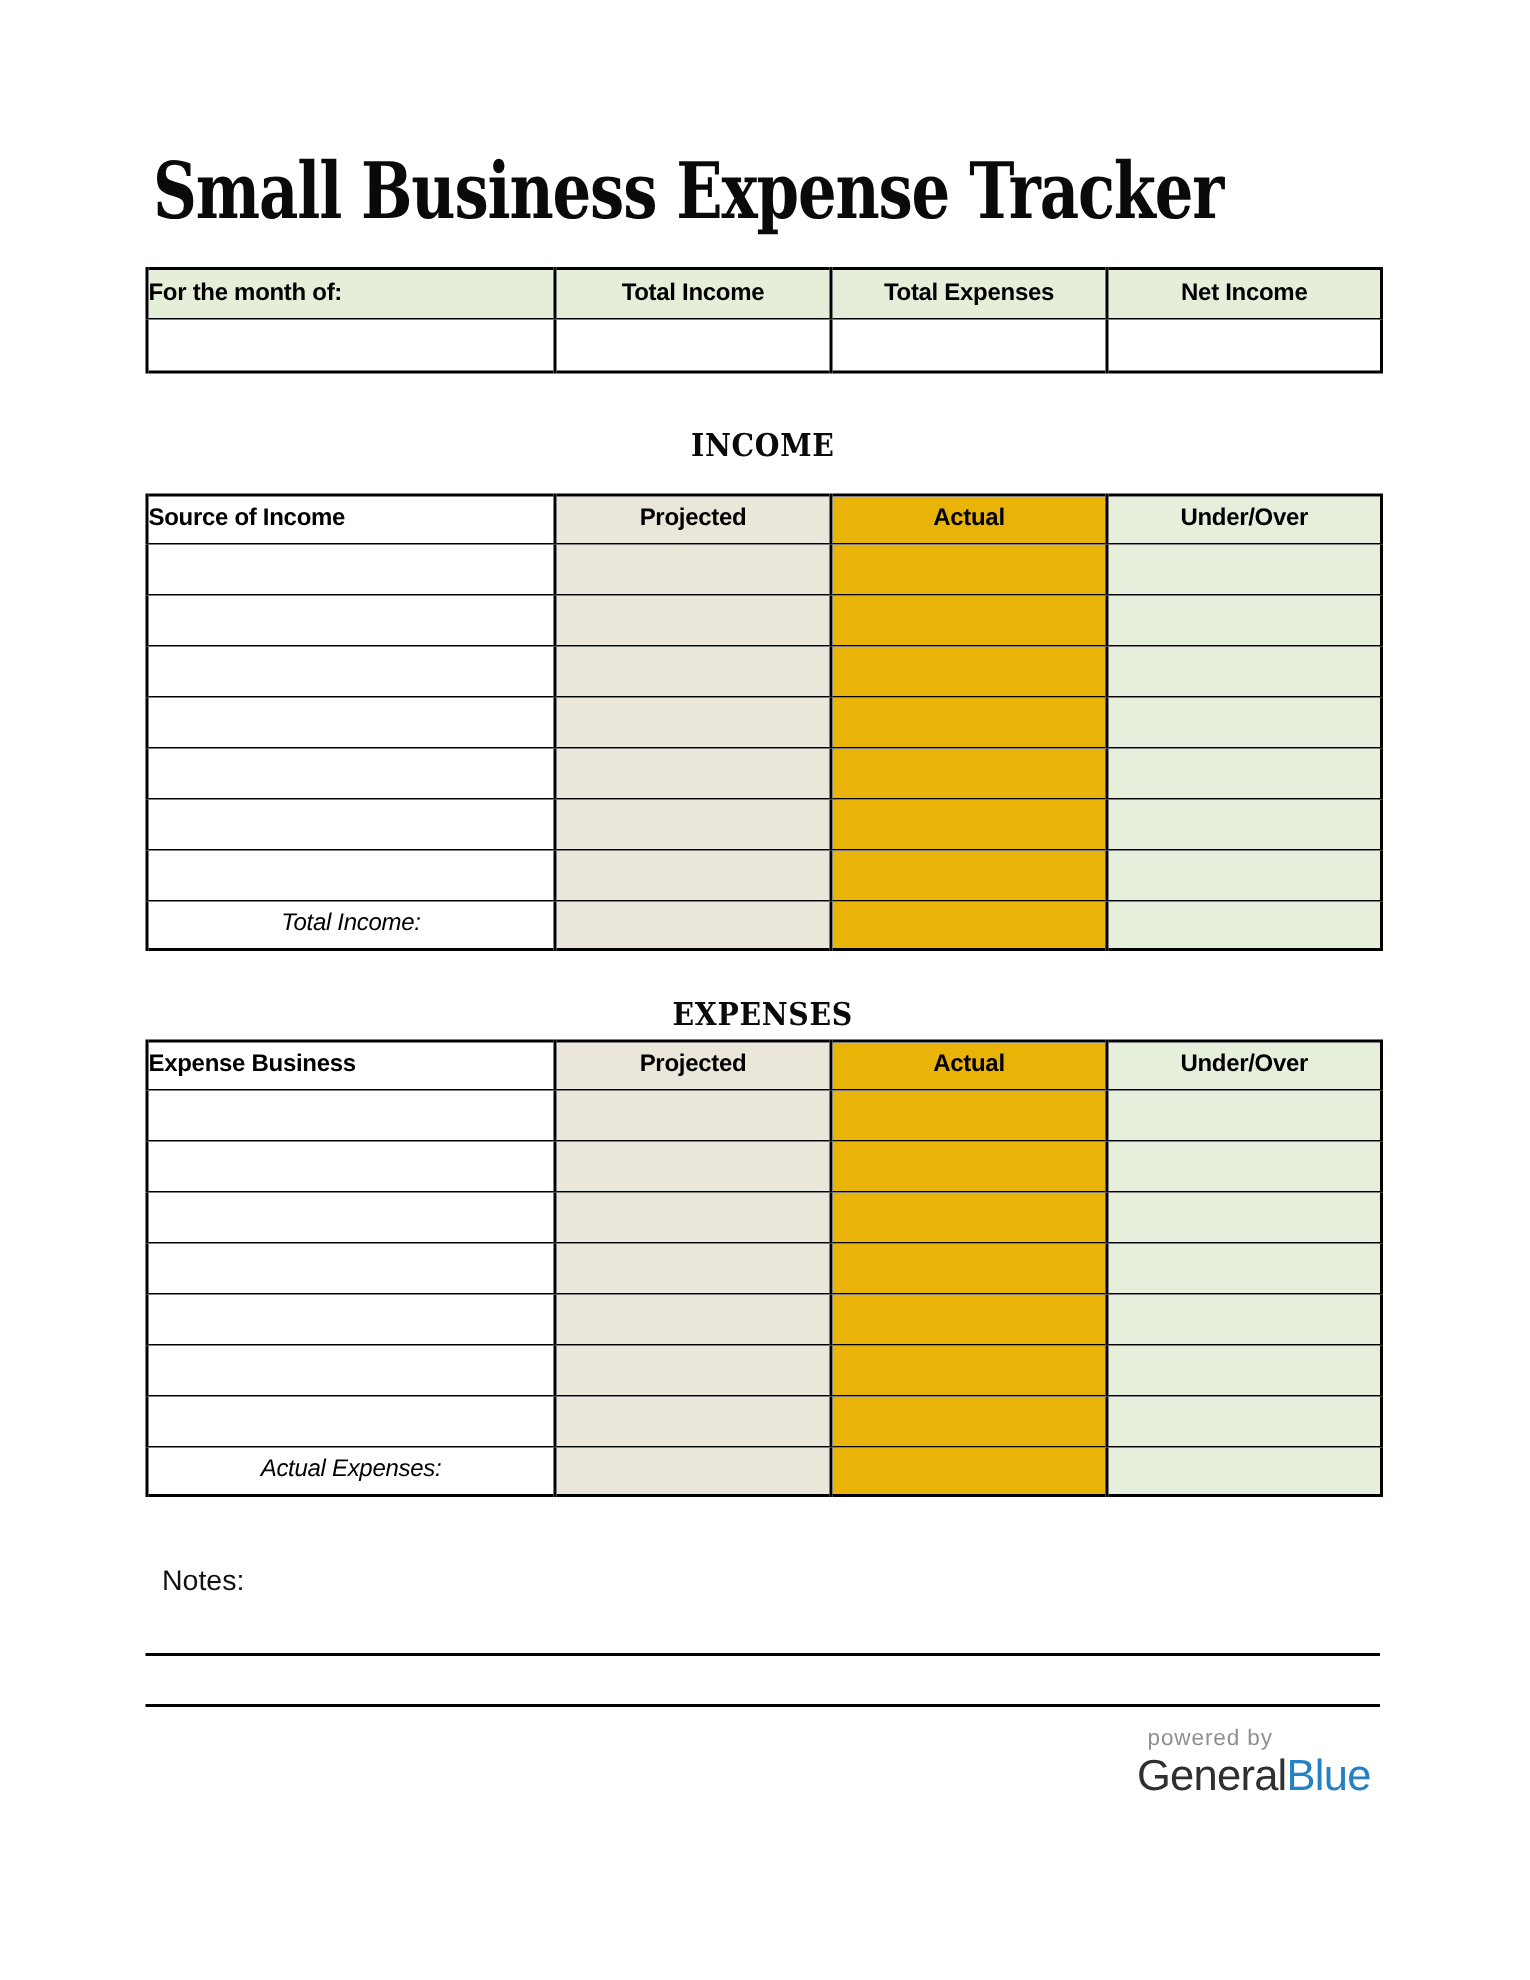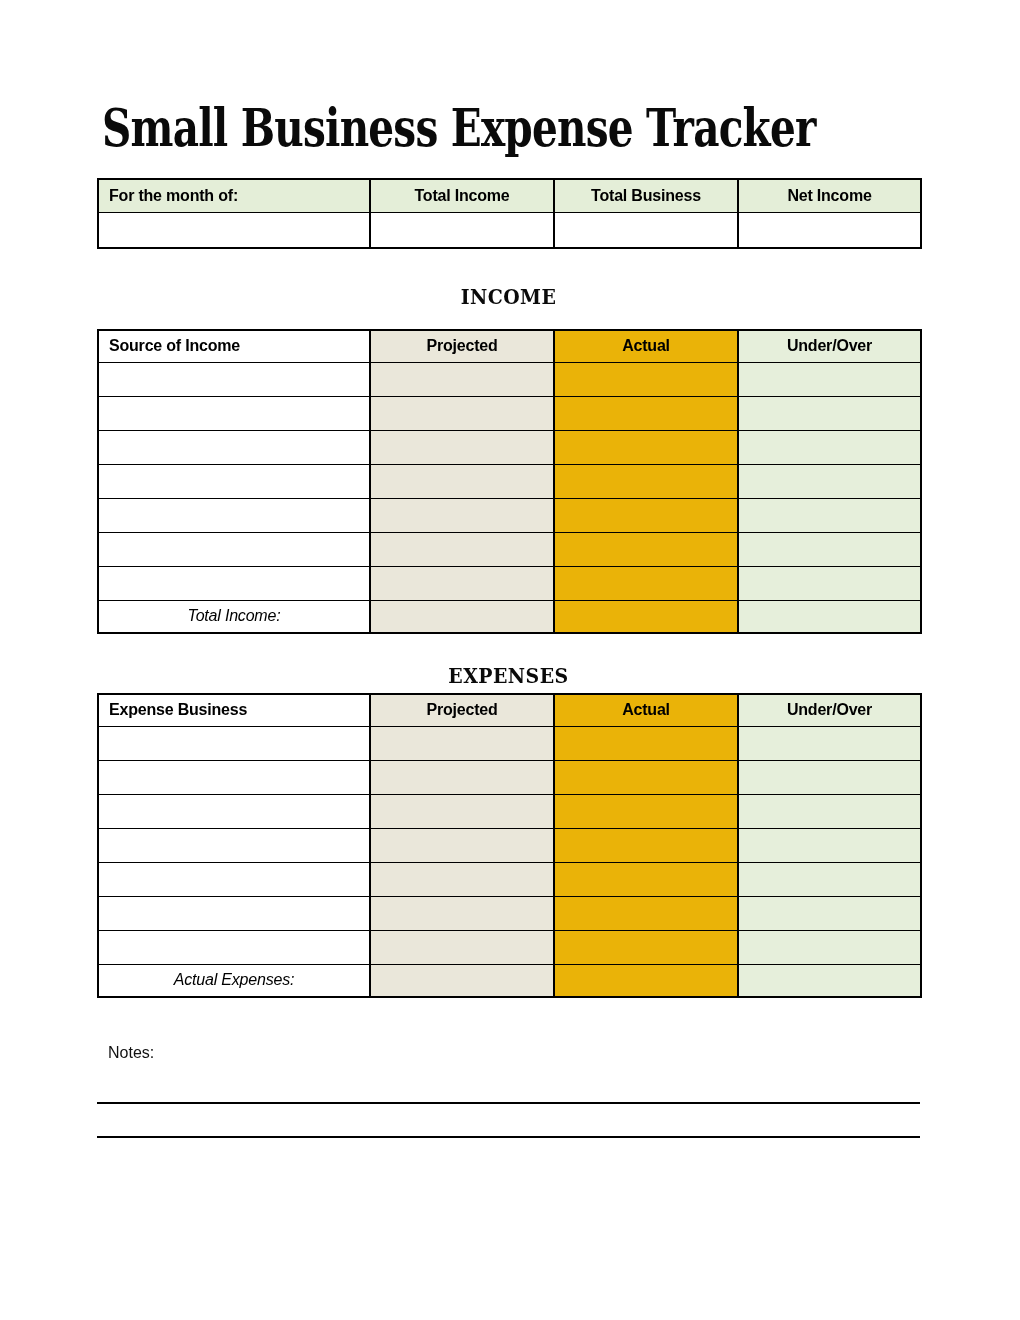--- a/index.html
+++ b/index.html
@@ -63,21 +63,21 @@
     border-right-width: 2px;
     padding: 0;
     overflow: hidden;
   }
   .sheet th {
     font-size: 16px;
     font-weight: 700;
     vertical-align: middle;
     letter-spacing: -0.2px;
   }
-  .sheet th.c-label { text-align: left; padding-left: 10px; }
+  .sheet th.c-label { text-align: left; }
 
   .summary { top: 178px; }
   .summary tr.head { height: 33px; }
   .summary tr.body { height: 36px; }
 
   .grid-income   { top: 329px; }
   .grid-expenses { top: 693px; }
   .grid tr.head  { height: 32px; }
   .grid tr.row   { height: 34px; }
   .grid tr.total { height: 33px; }
@@ -94,21 +94,21 @@
     font-size: 16px;
     vertical-align: middle;
     letter-spacing: -0.2px;
   }
 
   
   .notes-label {
     position: absolute;
     left: 108px;
     top: 1044px;
-    font-size: 16px;
+    font-size: 19px;
     color: #111;
   }
   .rule {
     position: absolute;
     left: 97px;
     width: 823px;
     height: 2px;
     background: #000;
   }
   .rule-1 { top: 1102px; }
@@ -143,21 +143,21 @@
     <colgroup>
         <col style="width:272px">
         <col style="width:184px">
         <col style="width:184px">
         <col style="width:183px">
       </colgroup>
     <thead>
       <tr class="head">
         <th class="bg-hgreen c-label">For the month of:</th>
         <th class="bg-hgreen">Total Income</th>
-        <th class="bg-hgreen">Total Business</th>
+        <th class="bg-hgreen">Total Expenses</th>
         <th class="bg-hgreen">Net Income</th>
       </tr>
     </thead>
     <tbody>
       <tr class="body">
         <td></td>
         <td></td>
         <td></td>
         <td></td>
       </tr>
@@ -301,14 +301,18 @@
         <td class="bg-gray"></td>
         <td class="bg-green"></td>
       </tr>
     </tbody>
   </table>
 
   <div class="notes-label">Notes:</div>
   <div class="rule rule-1"></div>
   <div class="rule rule-2"></div>
 
+  <div class="footer">
+    <div class="powered">powered by</div>
+    <div class="brand"><span class="brand-general">General</span><span class="brand-blue">Blue</span></div>
+  </div>
 
 </div>
 
 </body></html>

